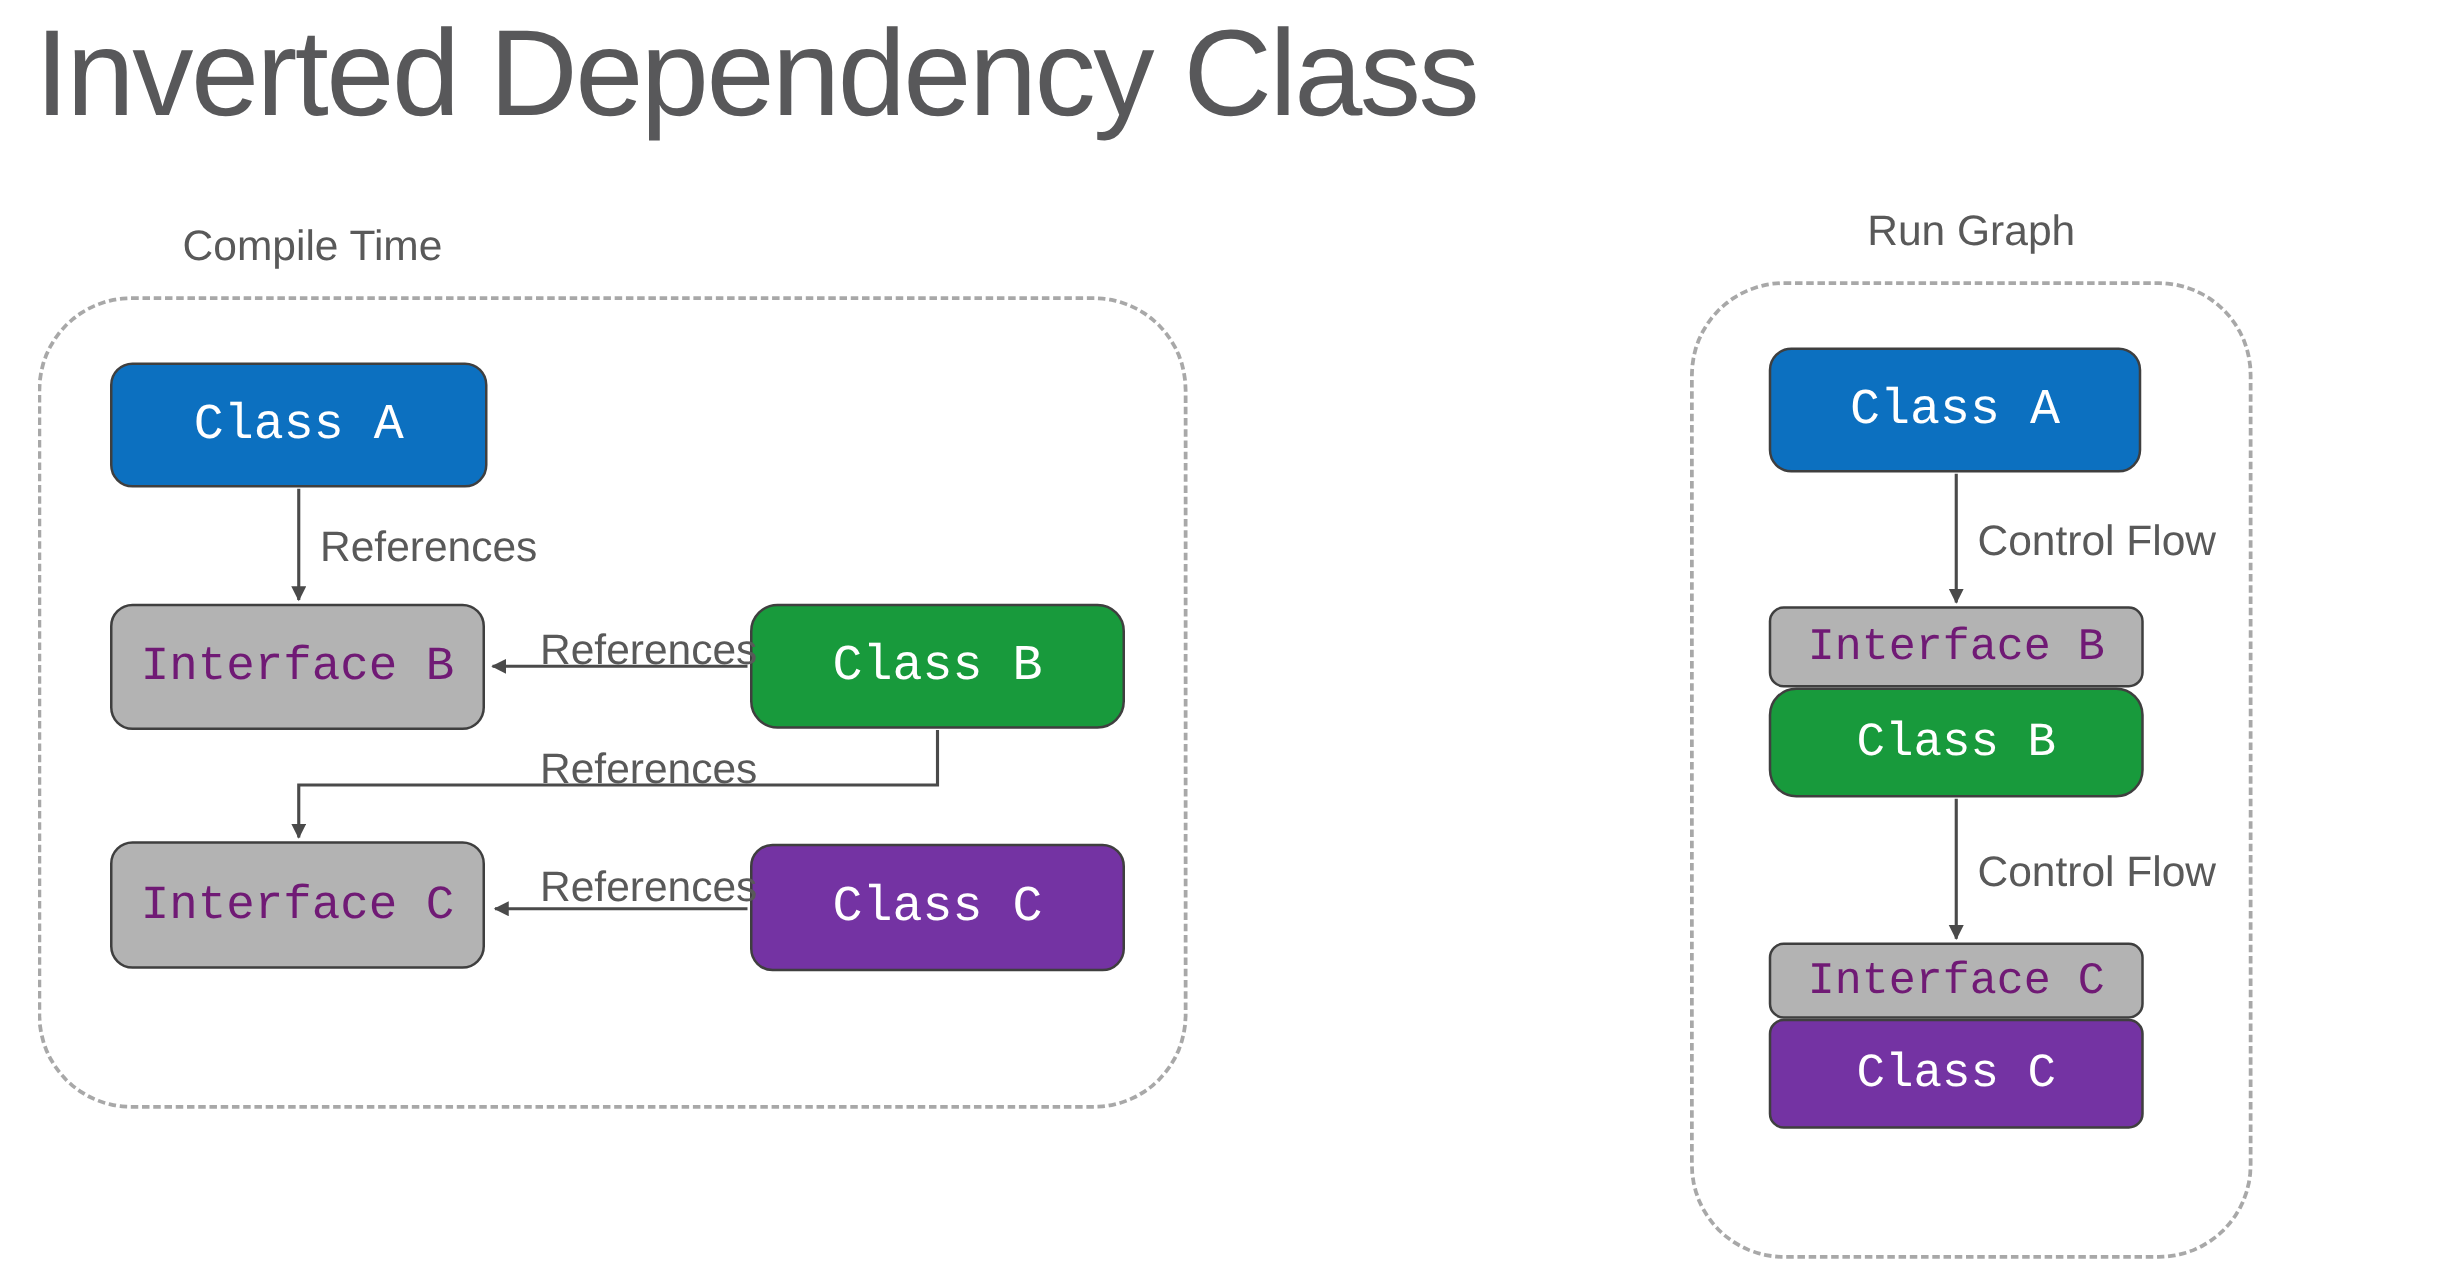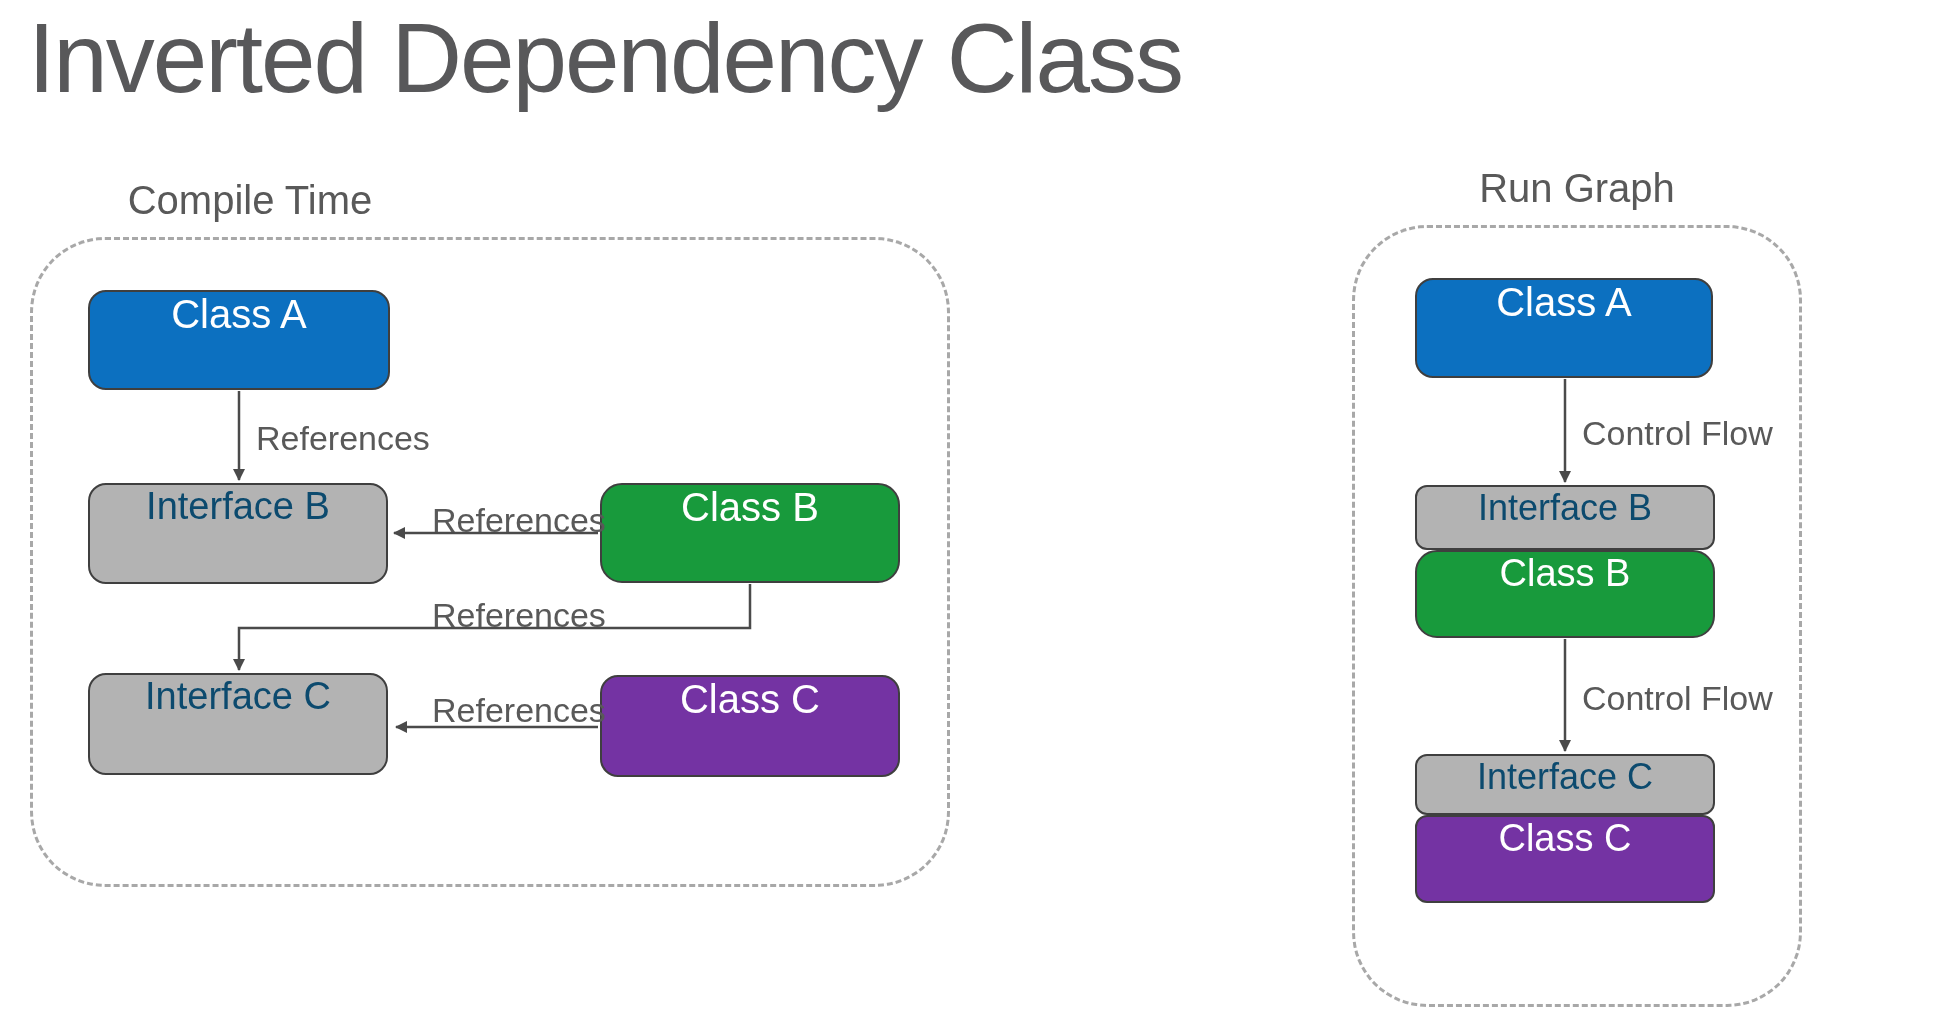--- a/index.html
+++ b/index.html
@@ -7,39 +7,39 @@
     width:1950px;height:1015px;position:relative;overflow:hidden;
     font-family:"Liberation Sans", sans-serif;
   }
   .page-title{
     position:absolute;left:28px;top:2px;
     font-size:98px;font-weight:300;letter-spacing:-2px;
     color:#58585A;white-space:nowrap;
   }
   .section-heading{
     position:absolute;width:300px;text-align:center;
-    font-size:40px;font-weight:400;color:#595959;white-space:nowrap;
+    font-size:34px;font-weight:400;color:#595959;white-space:nowrap;
   }
   .heading-compile{left:100px;top:178px;}
   .heading-run{left:1427px;top:166px;}
   .dashed-container{
     position:absolute;border:3.5px dashed var(--container-dash,#A8A8A8);
     border-radius:75px;box-sizing:border-box;background:transparent;
   }
   .container-compile{left:30px;top:237px;width:920px;height:650px;}
   .container-run{left:1352px;top:225px;width:450px;height:782px;}
   .node{
-    position:absolute;display:flex;justify-content:center;
+    position:absolute;display:flex;align-items:center;justify-content:center;
     color:#ffffff;border:2.5px solid var(--node-border,#3F3F3F);
-    box-sizing:border-box;border-radius:18px;white-space:nowrap;
+    box-sizing:border-box;border-radius:18px;white-space:nowrap;font-family:Liberation Mono, monospace;
   }
   .node.blue{background:var(--class-blue,#0C70C0);}
   .node.green{background:var(--class-green,#189A3C);border-radius:22px;}
   .node.purple{background:var(--class-purple,#7433A3);}
-  .node.gray{background:var(--interface-gray,#B3B3B3);color:#0c4a6e;}
+  .node.gray{background:var(--interface-gray,#B3B3B3);color:#701a75;}
   .stacked{border-radius:12px;}
   .edge-label{
     position:absolute;font-size:34px;color:#595959;white-space:nowrap;line-height:1;
   }
   svg.connector-layer{position:absolute;left:0;top:0;pointer-events:none;}
 </style>
 </head>
 <body>
 
 <div class="page-title">Inverted Dependency Class</div>

